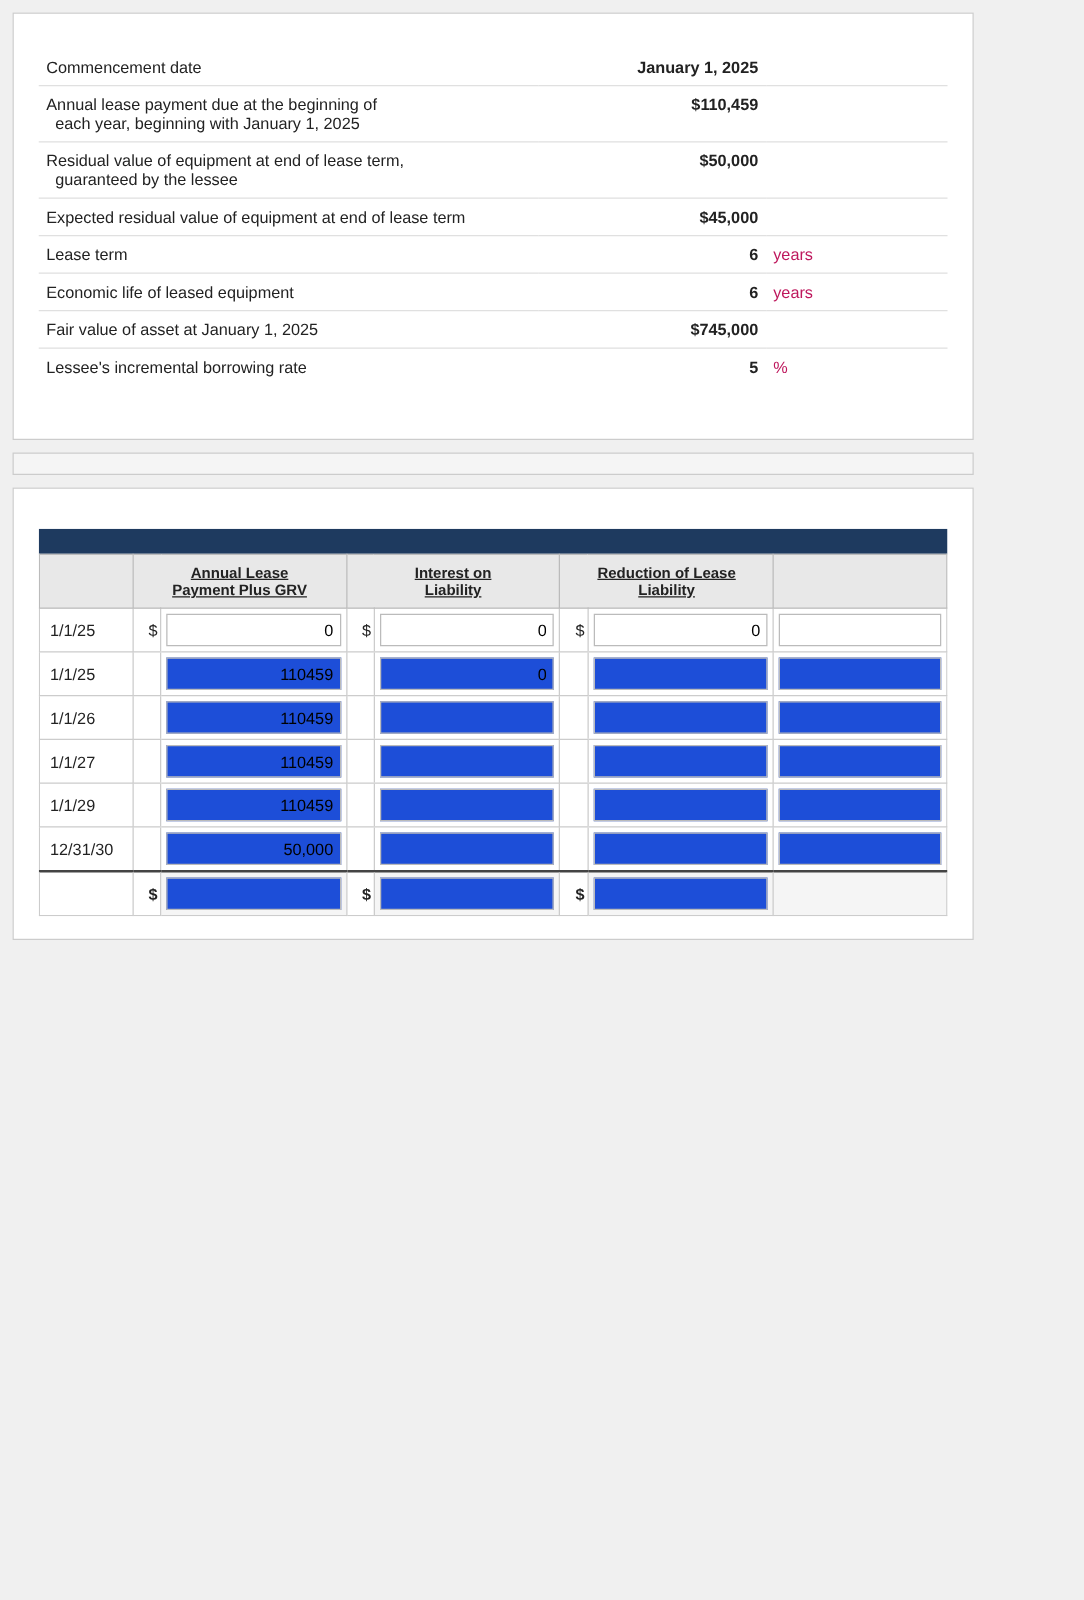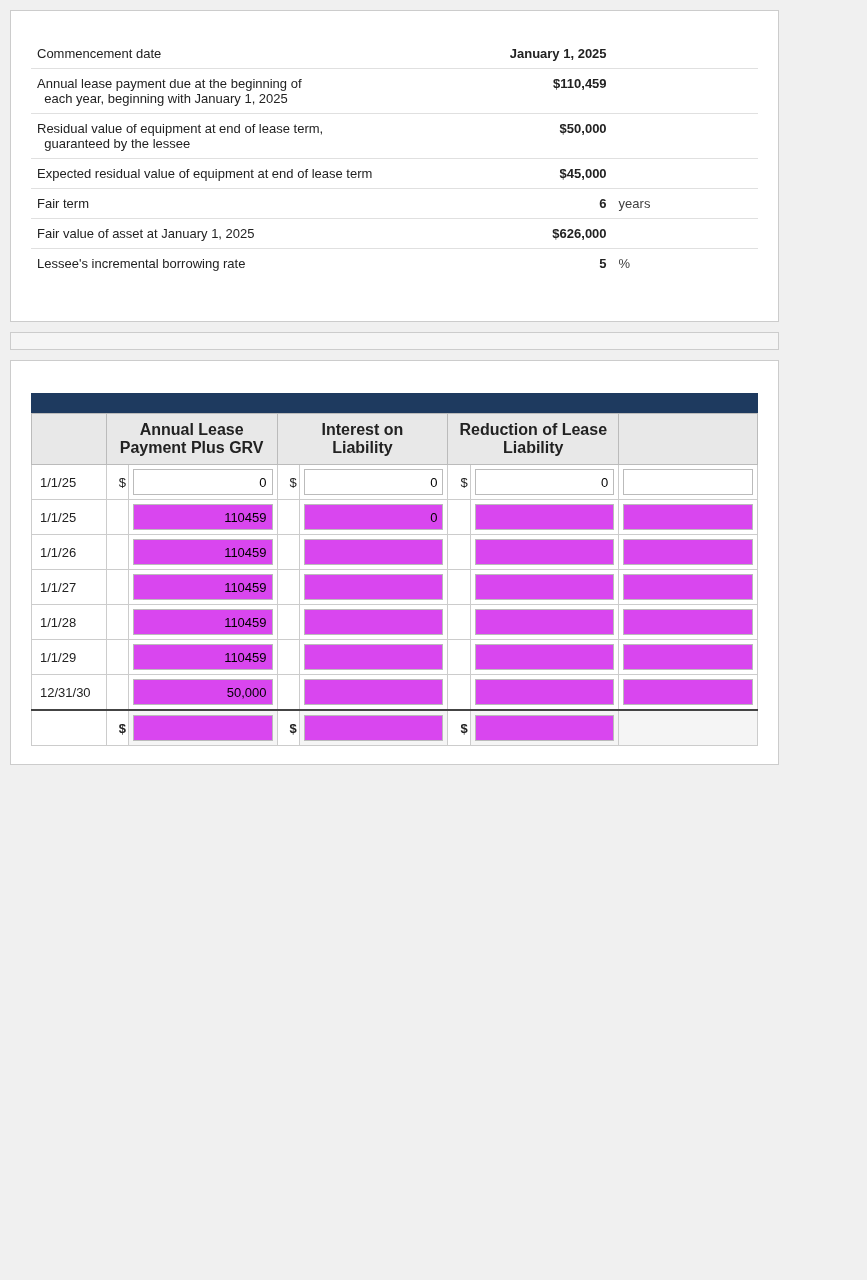--- a/index.html
+++ b/index.html
@@ -39,21 +39,21 @@
       color: #222;
     }
     .facts-table .value-col {
       width: 25%;
       text-align: right;
       color: #222;
       font-weight: bold;
     }
     .facts-table .unit-col {
       width: 20%;
-      color: #404040;
+      color: #be185d;
     }
     .note-text {
       margin-top: 14px;
       font-size: 12.5px;
       color: #222;
       line-height: 1.5;
     }
     .link-text {
       color: #2563a8;
       text-decoration: none;
@@ -94,24 +94,25 @@
     .amort-table {
       width: 100%;
       border-collapse: collapse;
       margin-top: 0;
     }
     .amort-table th {
       background: #e8e8e8;
       border: 1px solid #bbb;
       padding: 7px 6px;
       text-align: center;
-      font-size: 16px;
+      font-size: 12px;
       font-weight: bold;
       color: #222;
       vertical-align: middle;
+      text-decoration: underline;
     }
     .amort-table td {
       border: 1px solid #ccc;
       padding: 4px 4px;
       text-align: center;
       vertical-align: middle;
       background: #fff;
       font-size: 13px;
     }
     .amort-table td.date-cell {
@@ -126,21 +127,21 @@
       padding-right: 2px;
       border-right: none;
       background: #fff;
     }
     .input-cell {
       width: 120px;
     }
     .input-field {
       width: 100%;
       border: 1px solid #bbb;
-      background: #d946ef;
+      background: #1d4ed8;
       padding: 3px 5px;
       font-size: 13px;
       text-align: right;
       outline: none;
       height: 26px;
     }
     .double-border-top td {
       border-top: 2px solid #444 !important;
     }
     .total-row td {
@@ -180,27 +181,32 @@
       <td class="label-col">Residual value of equipment at end of lease term,<br>&nbsp;&nbsp;guaranteed by the lessee</td>
       <td class="value-col">$50,000</td>
       <td class="unit-col"></td>
     </tr>
           <tr>
       <td class="label-col">Expected residual value of equipment at end of lease term</td>
       <td class="value-col">$45,000</td>
       <td class="unit-col"></td>
     </tr>
           <tr>
-      <td class="label-col">Fair term</td>
+      <td class="label-col">Lease term</td>
       <td class="value-col">6</td>
       <td class="unit-col">years</td>
     </tr>
           <tr>
+      <td class="label-col">Economic life of leased equipment</td>
+      <td class="value-col">6</td>
+      <td class="unit-col">years</td>
+    </tr>
+          <tr>
       <td class="label-col">Fair value of asset at January 1, 2025</td>
-      <td class="value-col">$626,000</td>
+      <td class="value-col">$745,000</td>
       <td class="unit-col"></td>
     </tr>
           <tr>
       <td class="label-col">Lessee's incremental borrowing rate</td>
       <td class="value-col">5</td>
       <td class="unit-col">%</td>
     </tr>
         </tbody>
     </table>
     <p class="note-text"></p>
@@ -259,30 +265,20 @@
       <td class="dollar-sign"></td>
       <td class="input-cell"><input class="input-field" type="text" value="110459" style=""></td>
       <td class="dollar-sign"></td>
       <td class="input-cell"><input class="input-field" type="text" value="" style=""></td>
       <td class="dollar-sign"></td>
       <td class="input-cell"><input class="input-field" type="text" value="" style=""></td>
       <td class="input-cell"><input class="input-field" type="text" value="" style=""></td>
     </tr>
             <tr>
       <td class="date-cell">1/1/27</td>
-      <td class="dollar-sign"></td>
-      <td class="input-cell"><input class="input-field" type="text" value="110459" style=""></td>
-      <td class="dollar-sign"></td>
-      <td class="input-cell"><input class="input-field" type="text" value="" style=""></td>
-      <td class="dollar-sign"></td>
-      <td class="input-cell"><input class="input-field" type="text" value="" style=""></td>
-      <td class="input-cell"><input class="input-field" type="text" value="" style=""></td>
-    </tr>
-            <tr>
-      <td class="date-cell">1/1/28</td>
       <td class="dollar-sign"></td>
       <td class="input-cell"><input class="input-field" type="text" value="110459" style=""></td>
       <td class="dollar-sign"></td>
       <td class="input-cell"><input class="input-field" type="text" value="" style=""></td>
       <td class="dollar-sign"></td>
       <td class="input-cell"><input class="input-field" type="text" value="" style=""></td>
       <td class="input-cell"><input class="input-field" type="text" value="" style=""></td>
     </tr>
             <tr>
       <td class="date-cell">1/1/29</td>

